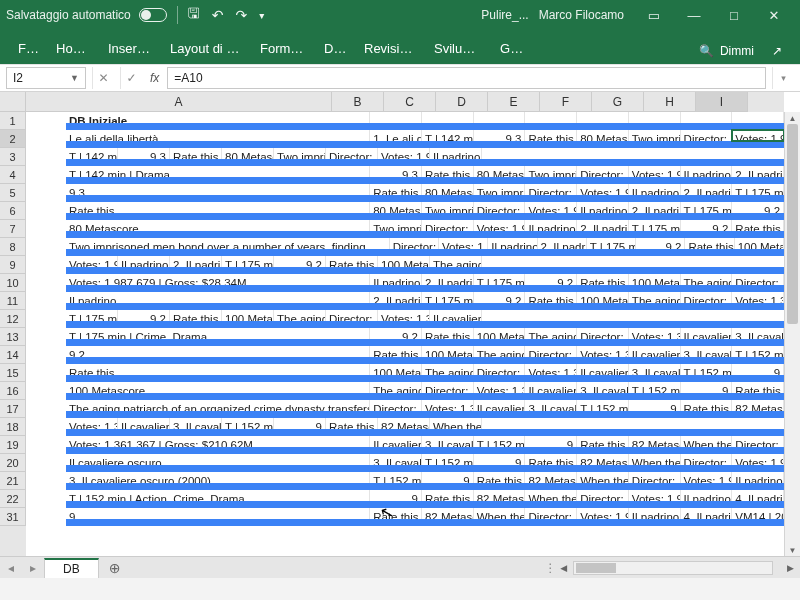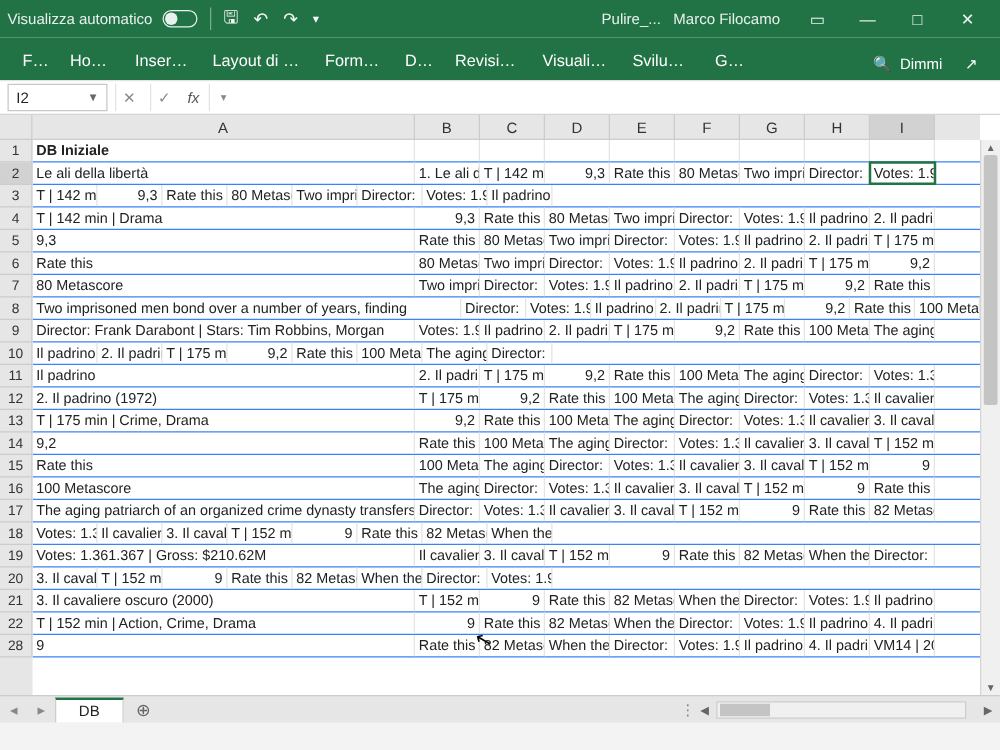--- a/index.html
+++ b/index.html
@@ -28,21 +28,21 @@
   .fx-label { font-style:italic; color:#555; margin:0 2px;}
   .sheet-area { position:relative; height: calc(600px - 30px - 34px - 28px - 22px - 22px); background:#fff; display:flex; }
   .corner { width:26px; height:20px; background:#e6e6e6; border-right:1px solid #ccc; border-bottom:1px solid #ccc; position:absolute; left:0; top:0; z-index:3;}
   .col-headers { position:absolute; left:26px; top:0; right:16px; height:20px; background:#e6e6e6; display:flex; z-index:2;}
   .col-h { border-right:1px solid #ccc; border-bottom:1px solid #ccc; display:flex; align-items:center; justify-content:center; font-size:12px; color:#333;}
   .col-h.active { background:#d2d2d2;}
   .row-headers { position:absolute; left:0; top:20px; bottom:0; width:26px; background:#e6e6e6; z-index:2;}
   .row-h { height:18px; border-right:1px solid #ccc; border-bottom:1px solid #ccc; display:flex; align-items:center; justify-content:center; font-size:11px; color:#333;}
   .row-h.active { background:#d2d2d2;}
   .cells { position:absolute; left:26px; top:20px; right:16px; bottom:0; overflow:hidden;}
-  .row { display:flex; height:18px; border-bottom:1px solid #3b82f6;}
+  .row { display:flex; height:18px; border-bottom:7px solid #3b82f6;margin-left:40px;}
   .cell { border-right:1px solid #e4e4e4; padding:0 3px; font-size:11.5px; line-height:18px; white-space:nowrap; overflow:hidden; color:#222;}
   .cell.bold { font-weight:600;}
   .sel-cell { outline:2px solid #217346; outline-offset:-1px;}
   .v-scroll { position:absolute; right:0; top:20px; bottom:0; width:16px; background:#f0f0f0; border-left:1px solid #d4d4d4;}
   .v-scroll .thumb { position:absolute; left:2px; right:2px; top:12px; height:200px; background:#c4c4c4; border-radius:2px;}
   .v-scroll .arr { position:absolute; left:0; right:0; height:12px; display:flex; align-items:center; justify-content:center; font-size:8px; color:#666;}
   .v-scroll .arr.up{top:0;} .v-scroll .arr.dn{bottom:0;}
   .sheet-tabs { height:22px; background:#e6e6e6; display:flex; align-items:center; border-top:1px solid #ccc; font-size:12px; position:relative;}
   .sheet-tabs .nav { padding:0 8px; color:#888;}
   .sheet-tabs .stab { padding:2px 18px; background:#fff; border:1px solid #ccc; border-bottom:none; border-top:2px solid #217346; margin-bottom:-1px; }
@@ -55,21 +55,21 @@
   .statusbar .viewbtn { width:22px; height:16px; border:1px solid #bbb; display:flex; align-items:center; justify-content:center; font-size:9px; color:#666;}
   .statusbar .zoom-slider { width:80px; height:4px; background:#bbb; position:relative; border-radius:2px;}
   .statusbar .zoom-slider .knob { position:absolute; top:-4px; left:54px; width:6px; height:12px; background:#666; border-radius:2px;}
   .cursor { position:absolute; left:380px; bottom:34px; font-size:16px; color:#000; transform:rotate(-15deg); z-index:5; pointer-events:none;}
 </style>
 </head>
 <body>
 
 <div class="titlebar">
   <div class="autosave">
-    <span>Visualizza automatico</span>
+    <span>Salvataggio automatico</span>
     <span class="toggle"></span>
   </div>
   <div class="sep"></div>
   <div class="qat">
     <span>🖫</span>
     <span>↶</span>
     <span>↷</span>
     <span style="font-size:10px;">▾</span>
   </div>
   <div class="spacer"></div>
@@ -84,40 +84,42 @@
 </div>
 
 <div class="ribbon-tabs">
   <div class="tab" style="max-width:38px">File</div>
   <div class="tab" style="max-width:52px">Home</div>
   <div class="tab" style="max-width:62px">Inserisci</div>
   <div class="tab" style="max-width:90px">Layout di pagina</div>
   <div class="tab" style="max-width:64px">Formule</div>
   <div class="tab" style="max-width:40px">Dati</div>
   <div class="tab" style="max-width:70px">Revisione</div>
-  <div class="tab" style="max-width:72px">Visualizza</div>
   <div class="tab" style="max-width:66px">Sviluppo</div>
   <div class="tab" style="max-width:50px">Guida</div>
   <div class="tellme">
     <span>🔍</span>
     <span>Dimmi</span>
   </div>
   <div class="share">
     <span>↗</span>
   </div>
 </div>
 
 <div class="formula-bar">
   <div class="namebox">
     <span>I2</span>
     <span class="dd">▼</span>
   </div>
   <div class="fbar-btn">✕</div>
   <div class="fbar-btn">✓</div>
   <span class="fx-label">fx</span>
+  <div class="fx-input">
+    <span>=A10</span>
+  </div>
   <div class="fbar-btn" style="font-size:9px;">▾</div>
 </div>
 
 <div class="sheet-area">
   <div class="corner"></div>
   <div class="col-headers" id="colhdr">
       <div class="col-h" style="width: 306px;">A</div>
       <div class="col-h" style="width: 52px;">B</div>
       <div class="col-h" style="width: 52px;">C</div>
       <div class="col-h" style="width: 52px;">D</div>
@@ -143,21 +145,21 @@
       <div class="row-h">13</div>
       <div class="row-h">14</div>
       <div class="row-h">15</div>
       <div class="row-h">16</div>
       <div class="row-h">17</div>
       <div class="row-h">18</div>
       <div class="row-h">19</div>
       <div class="row-h">20</div>
       <div class="row-h">21</div>
       <div class="row-h">22</div>
-      <div class="row-h">28</div>
+      <div class="row-h">31</div>
     </div>
   <div class="cells" id="cells">
       <div class="row">
         <div class="cell bold" style="width: 306px;">DB Iniziale</div>
         <div class="cell bold" style="width: 52px;"></div>
         <div class="cell bold" style="width: 52px;"></div>
         <div class="cell bold" style="width: 52px;"></div>
         <div class="cell bold" style="width: 52px;"></div>
         <div class="cell bold" style="width: 52px;"></div>
         <div class="cell bold" style="width: 52px;"></div>
@@ -234,31 +236,31 @@
         <div class="cell" style="width: 52px;">Director:</div>
         <div class="cell" style="width: 52px;">Votes: 1.987</div>
         <div class="cell" style="width: 52px;">Il padrino</div>
         <div class="cell" style="width: 52px;">2. Il padrino</div>
         <div class="cell" style="width: 52px;">T | 175 min</div>
         <div class="cell" style="width: 52px; text-align: right;">9,2</div>
         <div class="cell" style="width: 52px;">Rate this</div>
         <div class="cell" style="width: 52px;">100 Metascore</div>
       </div>
       <div class="row">
-        <div class="cell" style="width: 306px;">Director: Frank Darabont | Stars: Tim Robbins, Morgan</div>
-        <div class="cell" style="width: 52px;">Votes: 1.987</div>
-        <div class="cell" style="width: 52px;">Il padrino</div>
-        <div class="cell" style="width: 52px;">2. Il padrino</div>
-        <div class="cell" style="width: 52px;">T | 175 min</div>
-        <div class="cell" style="width: 52px; text-align: right;">9,2</div>
-        <div class="cell" style="width: 52px;">Rate this</div>
-        <div class="cell" style="width: 52px;">100 Metascore</div>
-        <div class="cell" style="width: 52px;">The aging</div>
-      </div>
-      <div class="row">
+        <div class="cell" style="width: 52px;">Votes: 1.987</div>
+        <div class="cell" style="width: 52px;">Il padrino</div>
+        <div class="cell" style="width: 52px;">2. Il padrino</div>
+        <div class="cell" style="width: 52px;">T | 175 min</div>
+        <div class="cell" style="width: 52px; text-align: right;">9,2</div>
+        <div class="cell" style="width: 52px;">Rate this</div>
+        <div class="cell" style="width: 52px;">100 Metascore</div>
+        <div class="cell" style="width: 52px;">The aging</div>
+      </div>
+      <div class="row">
+        <div class="cell" style="width: 306px;">Votes: 1.987.679 | Gross: $28.34M</div>
         <div class="cell" style="width: 52px;">Il padrino</div>
         <div class="cell" style="width: 52px;">2. Il padrino</div>
         <div class="cell" style="width: 52px;">T | 175 min</div>
         <div class="cell" style="width: 52px; text-align: right;">9,2</div>
         <div class="cell" style="width: 52px;">Rate this</div>
         <div class="cell" style="width: 52px;">100 Metascore</div>
         <div class="cell" style="width: 52px;">The aging</div>
         <div class="cell" style="width: 52px;">Director:</div>
       </div>
       <div class="row">
@@ -266,21 +268,20 @@
         <div class="cell" style="width: 52px;">2. Il padrino</div>
         <div class="cell" style="width: 52px;">T | 175 min</div>
         <div class="cell" style="width: 52px; text-align: right;">9,2</div>
         <div class="cell" style="width: 52px;">Rate this</div>
         <div class="cell" style="width: 52px;">100 Metascore</div>
         <div class="cell" style="width: 52px;">The aging</div>
         <div class="cell" style="width: 52px;">Director:</div>
         <div class="cell" style="width: 52px;">Votes: 1.361</div>
       </div>
       <div class="row">
-        <div class="cell" style="width: 306px;">2. Il padrino (1972)</div>
         <div class="cell" style="width: 52px;">T | 175 min</div>
         <div class="cell" style="width: 52px; text-align: right;">9,2</div>
         <div class="cell" style="width: 52px;">Rate this</div>
         <div class="cell" style="width: 52px;">100 Metascore</div>
         <div class="cell" style="width: 52px;">The aging</div>
         <div class="cell" style="width: 52px;">Director:</div>
         <div class="cell" style="width: 52px;">Votes: 1.361</div>
         <div class="cell" style="width: 52px;">Il cavaliere</div>
       </div>
       <div class="row">
@@ -353,20 +354,21 @@
         <div class="cell" style="width: 52px;">Il cavaliere</div>
         <div class="cell" style="width: 52px;">3. Il cavaliere</div>
         <div class="cell" style="width: 52px;">T | 152 min</div>
         <div class="cell" style="width: 52px; text-align: right;">9</div>
         <div class="cell" style="width: 52px;">Rate this</div>
         <div class="cell" style="width: 52px;">82 Metascore</div>
         <div class="cell" style="width: 52px;">When the</div>
         <div class="cell" style="width: 52px;">Director:</div>
       </div>
       <div class="row">
+        <div class="cell" style="width: 306px;">Il cavaliere oscuro</div>
         <div class="cell" style="width: 52px;">3. Il cavaliere</div>
         <div class="cell" style="width: 52px;">T | 152 min</div>
         <div class="cell" style="width: 52px; text-align: right;">9</div>
         <div class="cell" style="width: 52px;">Rate this</div>
         <div class="cell" style="width: 52px;">82 Metascore</div>
         <div class="cell" style="width: 52px;">When the</div>
         <div class="cell" style="width: 52px;">Director:</div>
         <div class="cell" style="width: 52px;">Votes: 1.962</div>
       </div>
       <div class="row">

